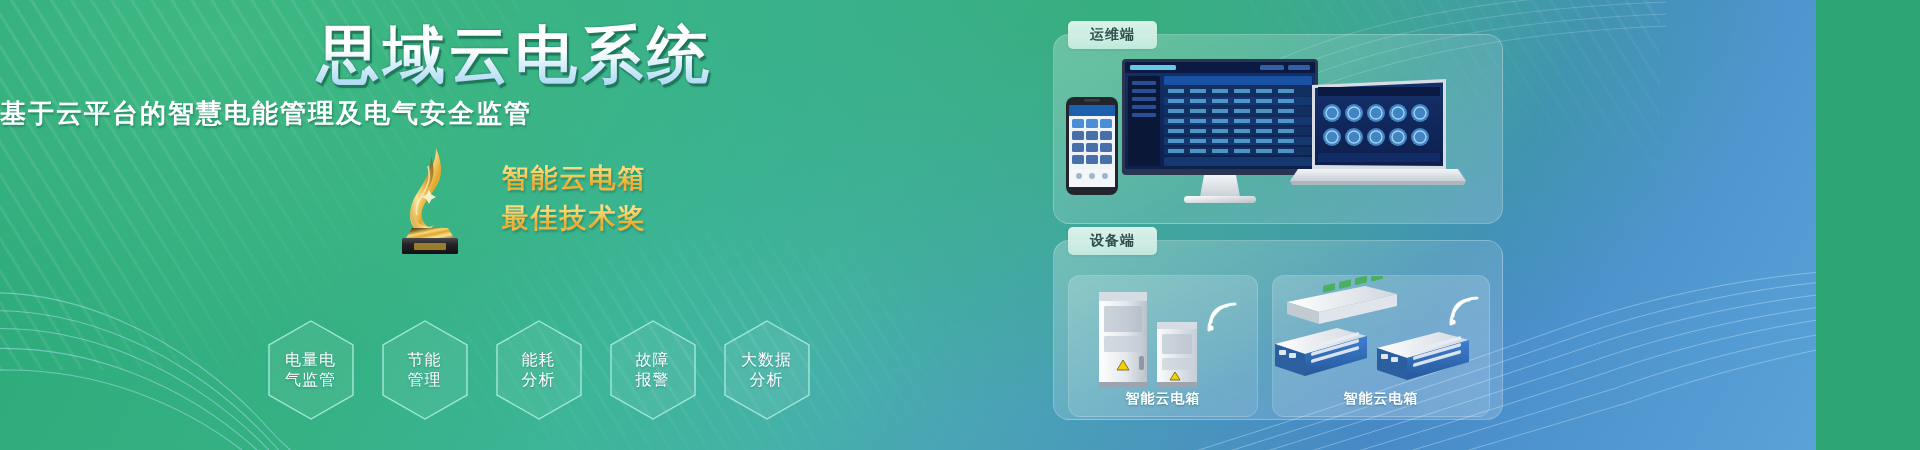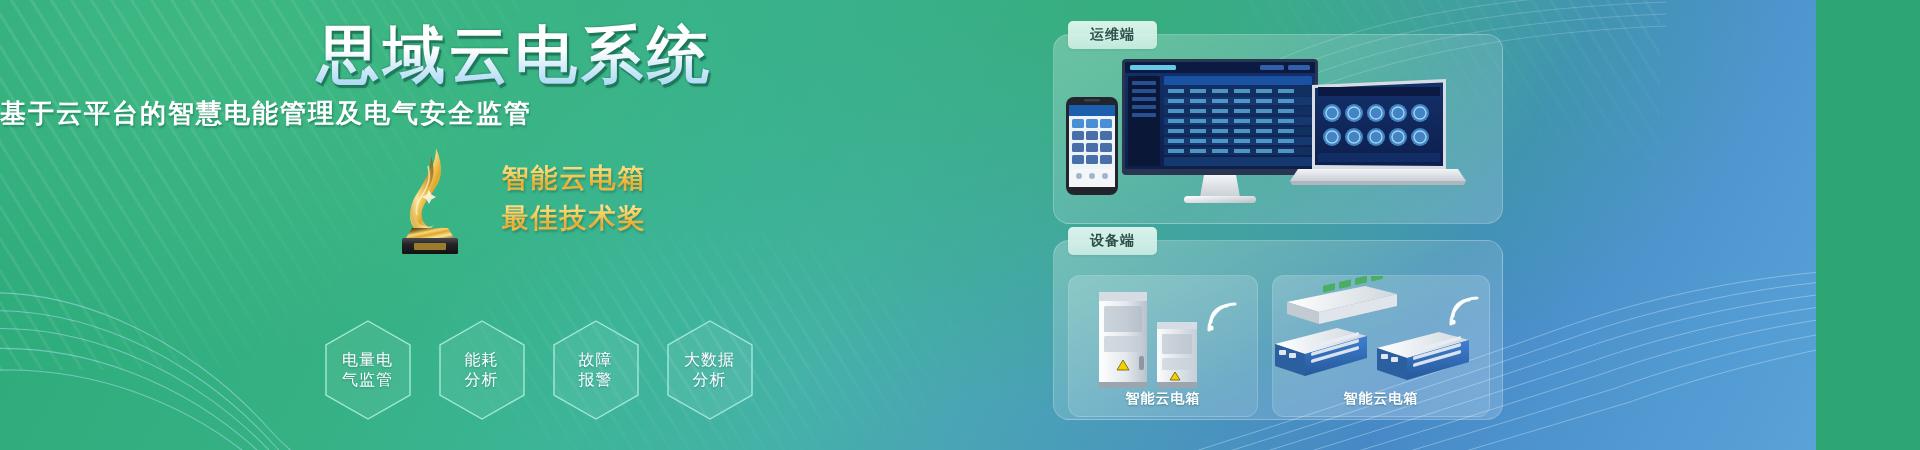--- a/index.html
+++ b/index.html
@@ -264,20 +264,29 @@
       <div class="hex">
         <svg width="92" height="104" viewBox="0 0 92 104">
           <polygon points="46,3 88,27 88,77 46,101 4,77 4,27" fill="rgba(255,255,255,0.07)" stroke="#a4e8da" stroke-width="1.4"></polygon>
         </svg>
         <div class="hex-label">
           <div>电量电</div>
           <div>气监管</div>
         </div>
       </div>
 
+      <div class="hex">
+        <svg width="92" height="104" viewBox="0 0 92 104">
+          <polygon points="46,3 88,27 88,77 46,101 4,77 4,27" fill="rgba(255,255,255,0.07)" stroke="#a4e8da" stroke-width="1.4"></polygon>
+        </svg>
+        <div class="hex-label">
+          <div>节能</div>
+          <div>管理</div>
+        </div>
+      </div>
 
       <div class="hex">
         <svg width="92" height="104" viewBox="0 0 92 104">
           <polygon points="46,3 88,27 88,77 46,101 4,77 4,27" fill="rgba(255,255,255,0.07)" stroke="#a4e8da" stroke-width="1.4"></polygon>
         </svg>
         <div class="hex-label">
           <div>能耗</div>
           <div>分析</div>
         </div>
       </div>

